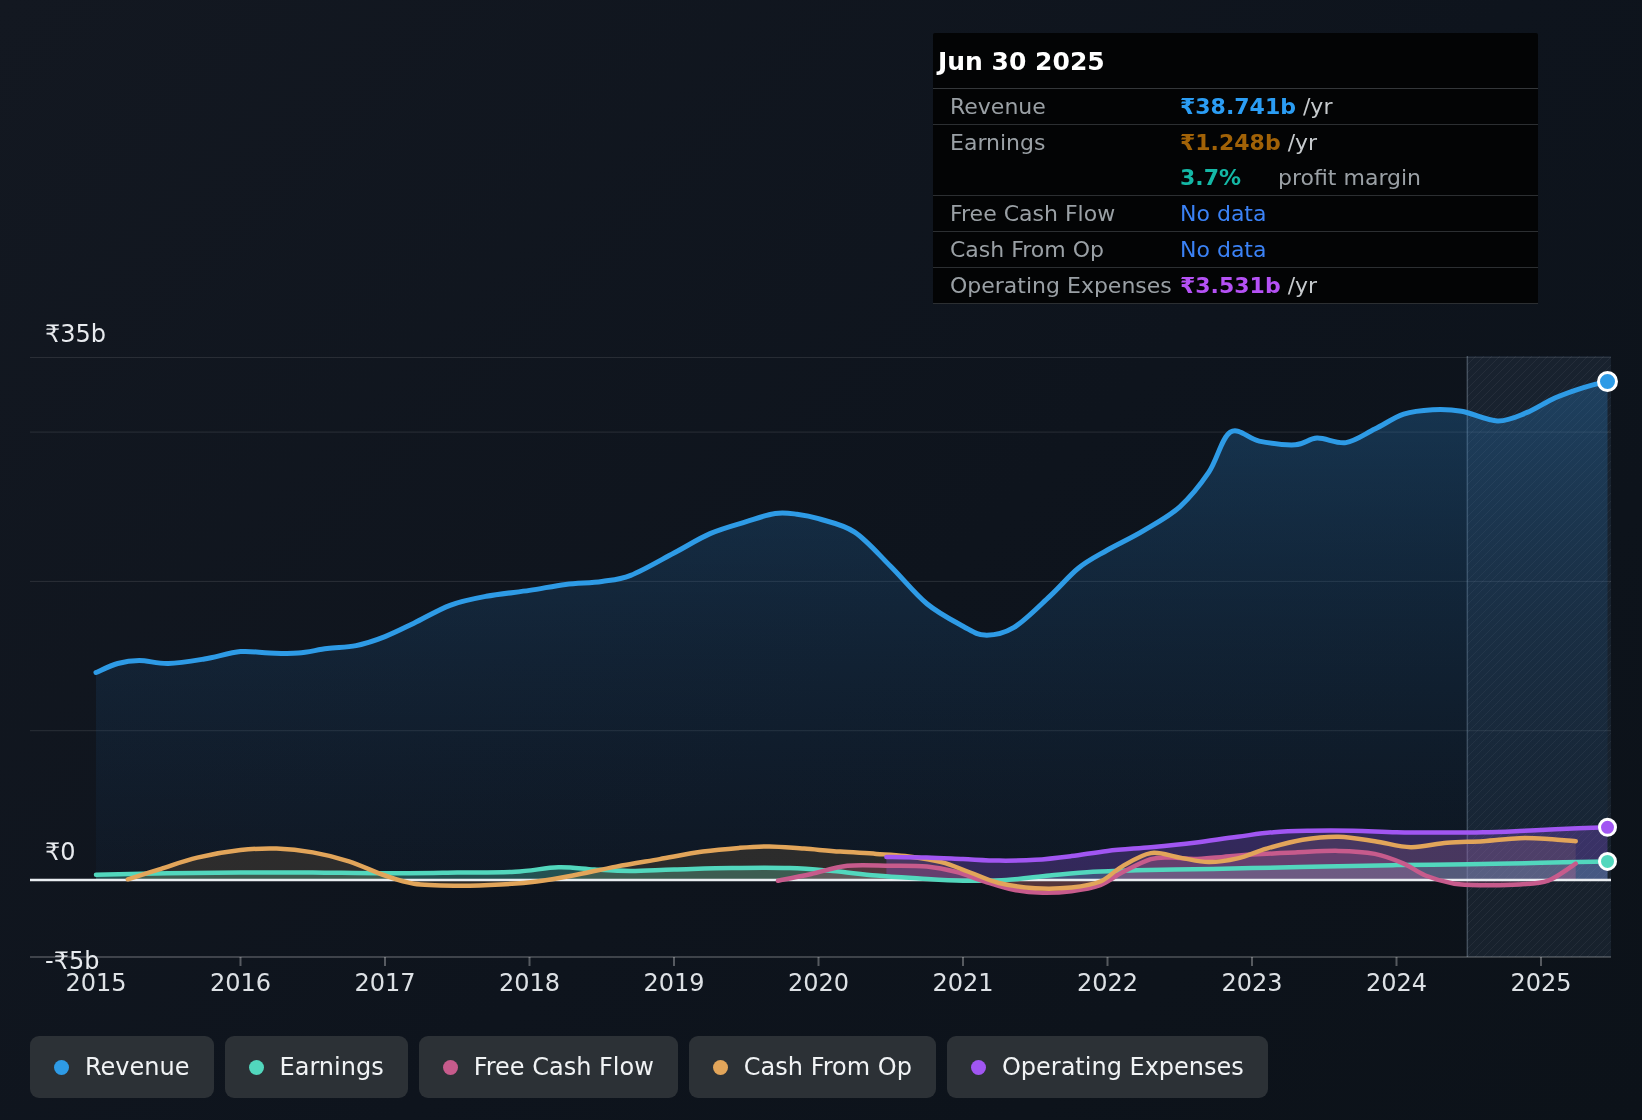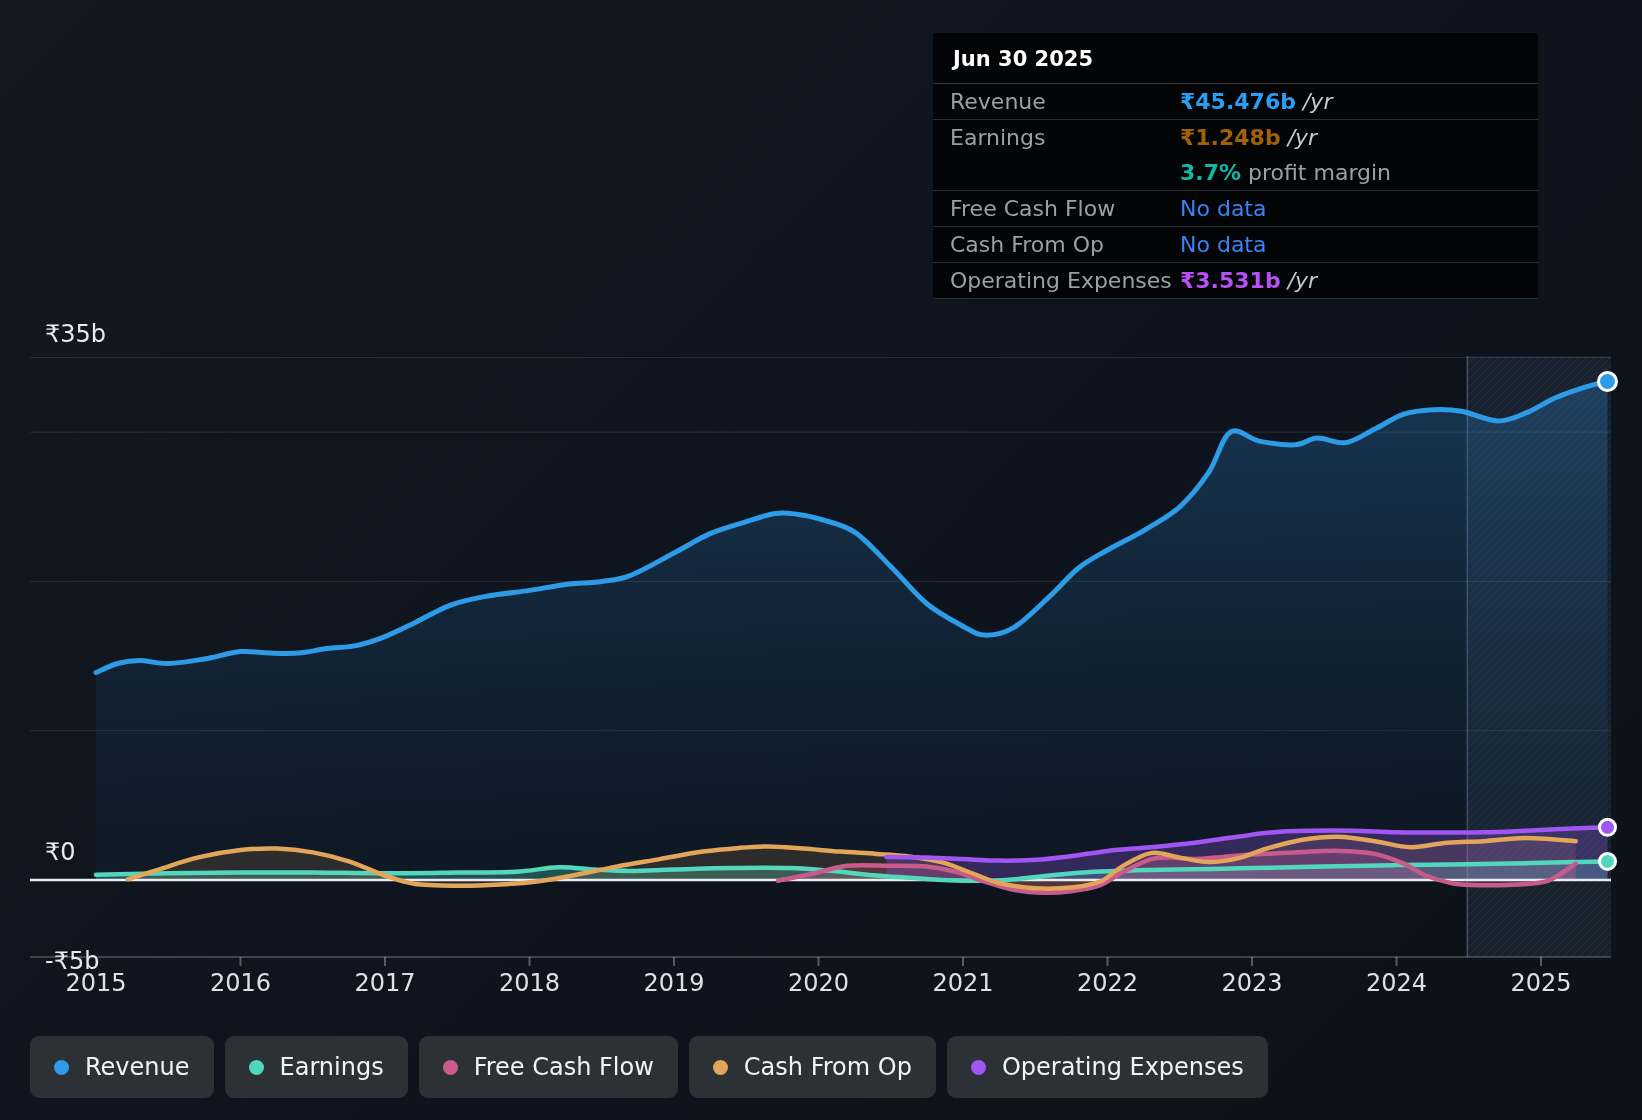--- a/index.html
+++ b/index.html
@@ -3,32 +3,32 @@
 <meta charset="utf-8">
 <style>
   html,body{margin:0;padding:0;background:#0e131b;}
   body{width:1642px;height:1120px;position:relative;overflow:hidden;
        font-family:"DejaVu Sans","Liberation Sans",sans-serif;
        background:linear-gradient(135deg,#131821 0%,#0e141d 55%,#0c1219 100%);}
   #chart-svg{position:absolute;left:0;top:0;}
   
   .tooltip{position:absolute;left:933px;top:33px;width:605px;background:#030405;
            border-radius:2px;color:#fff;z-index:5;}
-  .tt-title{font-size:21px;font-weight:bold;color:#ffffff;padding:14px 0 12px 20px;
+  .tt-title{font-size:25px;font-weight:bold;color:#ffffff;padding:14px 0 12px 5px;
             border-bottom:1px solid #34373a;}
   .tt-row{display:flex;align-items:center;height:35px;border-bottom:1px solid #2c2f32;
           font-size:22px;}
   .tt-row.no-border{border-bottom:none;}
   .tt-label{width:247px;padding-left:17px;color:#9aa0a5;box-sizing:border-box;
             white-space:nowrap;}
   .tt-value{font-weight:bold;white-space:nowrap;}
-  .tt-suffix{color:#c6cacd;font-weight:normal;font-style:italic;}
+  .tt-suffix{color:#c6cacd;font-weight:normal;}
   .tt-nodata{color:#3b82f6;font-weight:normal;}
   .tt-strong{color:#14b8a6;font-weight:bold;}
-  .tt-sub{color:#9aa0a5;font-weight:normal;}
+  .tt-sub{color:#9aa0a5;font-weight:normal;margin-left:30px;}
   
   .legend{position:absolute;left:30px;top:1036px;display:flex;gap:11px;z-index:4;}
   .pill{display:flex;align-items:center;height:62px;padding:0 24px;background:#2c3136;
         border-radius:9px;cursor:pointer;}
   .pill .dot{width:15px;height:15px;border-radius:50%;margin-right:16px;flex:none;}
   .pill .lbl{font-size:24px;color:#f1f3f5;white-space:nowrap;}
 </style>
 </head>
 <body>
 
@@ -89,21 +89,21 @@
     <circle cx="1607.5" cy="381.5" r="9" fill="#2e9be6" stroke="#ffffff" stroke-width="3"></circle>
     <circle cx="1607.5" cy="861.4" r="8" fill="#52d7bd" stroke="#ffffff" stroke-width="3"></circle>
     <circle cx="1607.5" cy="827.3" r="8" fill="#a156f2" stroke="#ffffff" stroke-width="3"></circle>
   </svg>
 
 <div class="tooltip">
   <div class="tt-title">Jun 30 2025</div>
   <div id="tt-rows">
       <div class="tt-row">
         <div class="tt-label">Revenue</div>
-        <div class="tt-value"><span style="color: rgb(43, 157, 244);">₹45.476b</span><span class="tt-suffix"> /yr</span></div>
+        <div class="tt-value"><span style="color: rgb(43, 157, 244);">₹38.741b</span><span class="tt-suffix"> /yr</span></div>
       </div>
       <div class="tt-row no-border">
         <div class="tt-label">Earnings</div>
         <div class="tt-value"><span style="color: #a16207;">₹1.248b</span><span class="tt-suffix"> /yr</span></div>
       </div>
       <div class="tt-row margin-row">
         <div class="tt-label"></div>
         <div class="tt-value"><span class="tt-strong">3.7%</span><span class="tt-sub"> profit margin</span></div>
       </div>
       <div class="tt-row">

